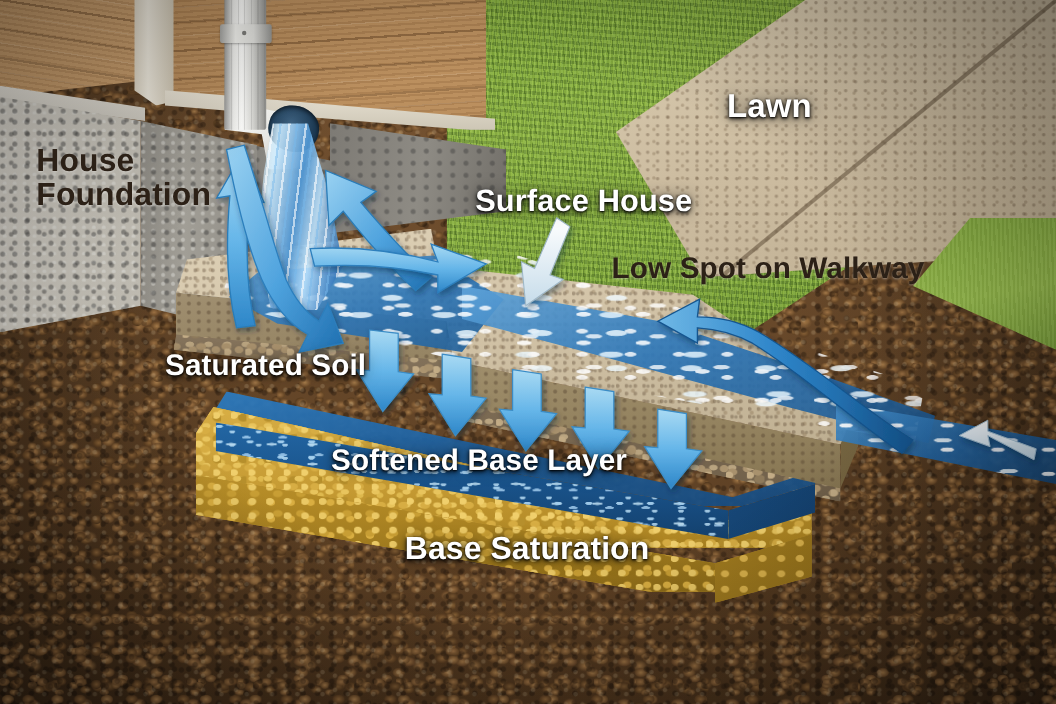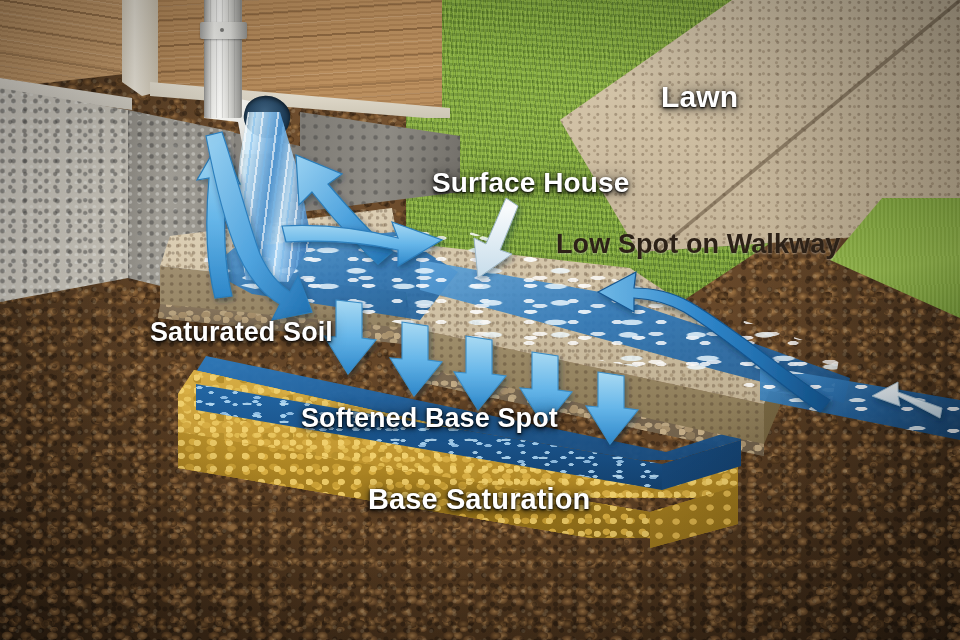--- a/index.html
+++ b/index.html
@@ -552,22 +552,24 @@
       <path d="M 532 352 L 558 356 L 558 390 L 572 392 L 544 426 L 520 388 L 532 389 Z" fill="url(#gLite)" stroke="#3a8cc6" stroke-width="1.1"></path>
     </g>
     <g filter="url(#sh)">
       <path d="M 598 372 L 624 376 L 624 408 L 638 410 L 610 444 L 586 406 L 598 407 Z" fill="url(#gLite)" stroke="#3a8cc6" stroke-width="1.1"></path>
     </g>
   </svg>
 
   <div class="layer soil-vig"></div>
 
   <div class="lbl dark" id="l-house">
+    <div>House</div>
+    <div>Foundation</div>
   </div>
 
   <div class="lbl white" id="l-lawn">Lawn</div>
   <div class="lbl white" id="l-runoff">Surface House</div>
   <div class="lbl white" id="l-satsoil">Saturated Soil</div>
   <div class="lbl dark" id="l-lowspot">Low Spot on Walkway</div>
-  <div class="lbl white" id="l-softened">Softened Base Spot</div>
+  <div class="lbl white" id="l-softened">Softened Base Layer</div>
   <div class="lbl white" id="l-basesat">Base Saturation</div>
 
 </div>
 
 </body></html>

